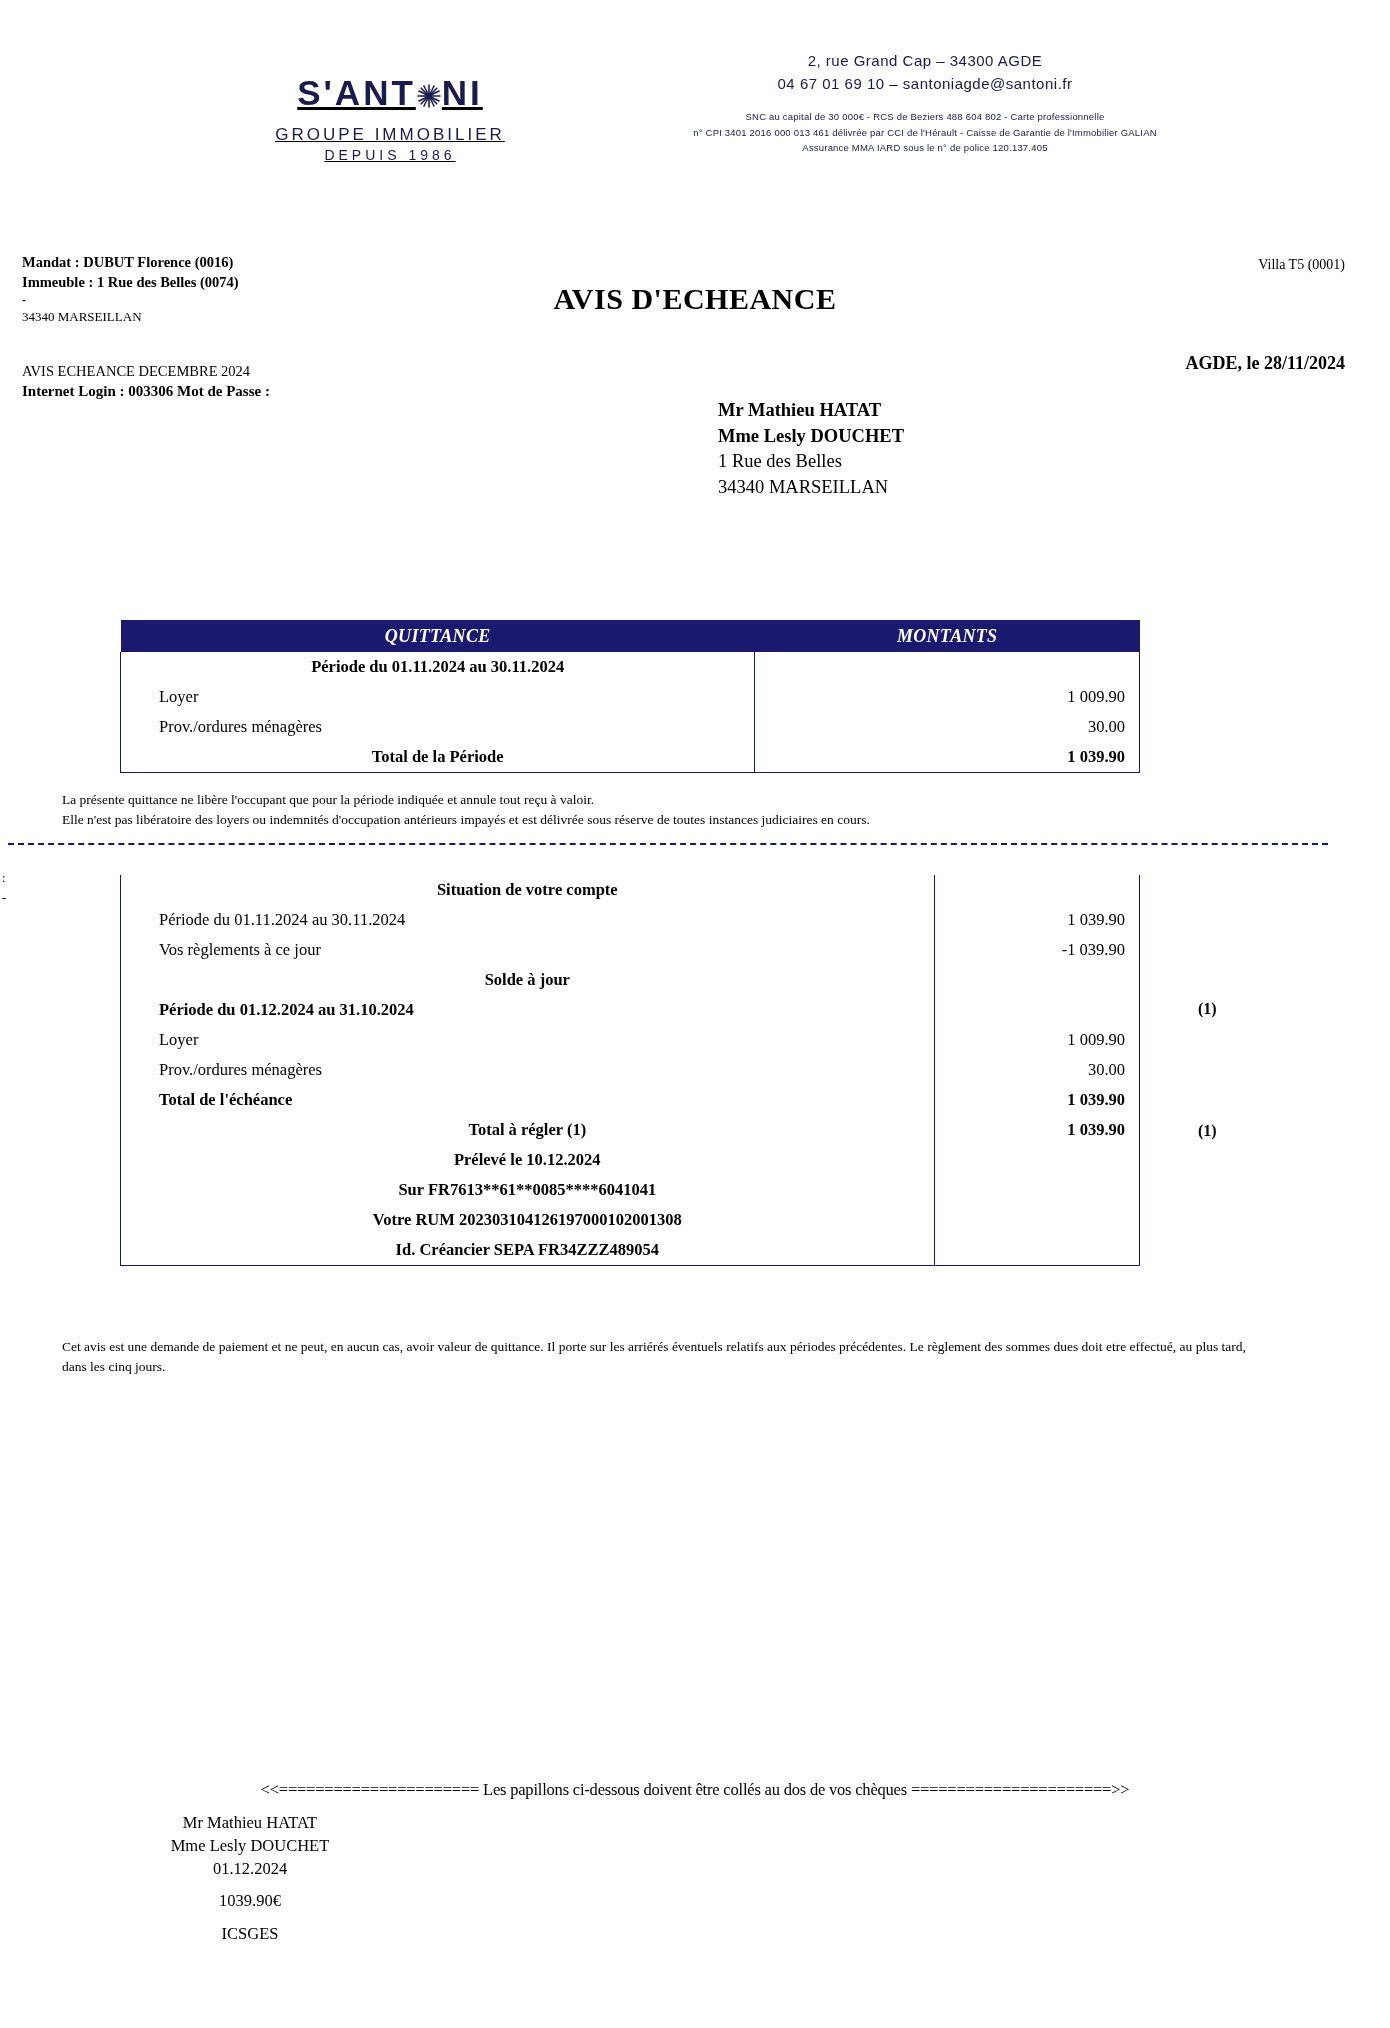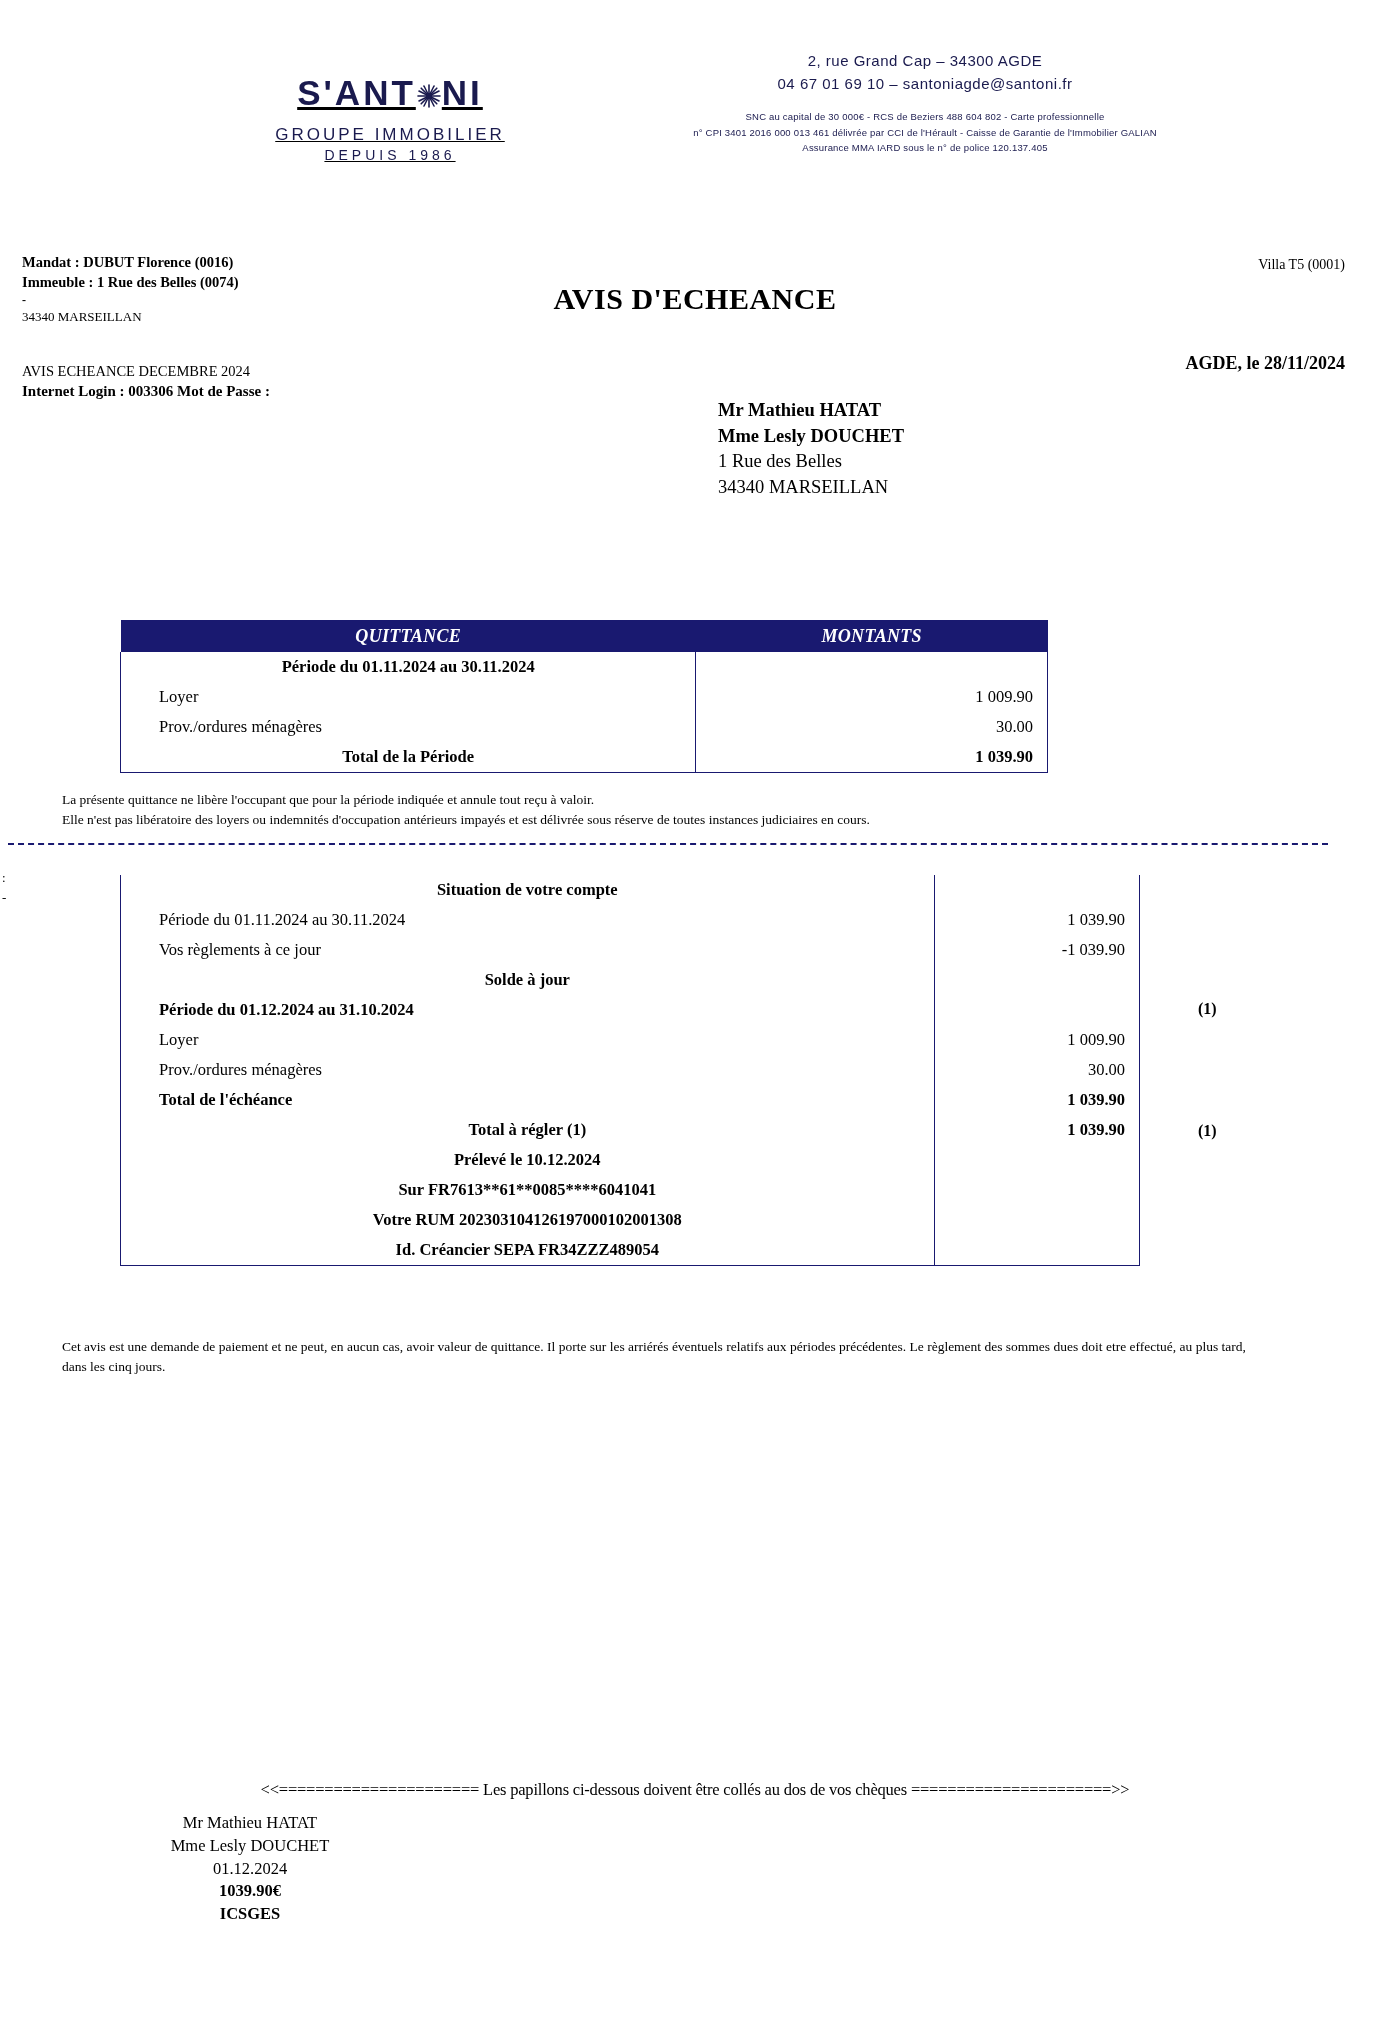--- a/index.html
+++ b/index.html
@@ -153,21 +153,21 @@
   .addressee .bold { font-weight: bold; }
 
   
   .tbl {
     position: absolute;
     border-collapse: collapse;
     font-size: 16.5px;
   }
   .tbl td, .tbl th { padding: 0; }
 
-  .tbl-quittance { left: 120px; top: 620px; width: 928px; }
+  .tbl-quittance { left: 120px; top: 620px; width: 1020px; }
   .tbl-avis { left: 120px; top: 875px; width: 1020px; }
 
   .hdr-row th {
     background: #191970;
     color: #ffffff;
     font-style: italic;
     font-weight: bold;
     font-size: 18px;
     text-align: center;
     height: 32px;
@@ -243,21 +243,21 @@
   }
   .papillon-block {
     position: absolute;
     left: 110px;
     top: 1812px;
     width: 280px;
     text-align: center;
     font-size: 16.5px;
     line-height: 1.38;
   }
-  .papillon-block .bold { font-weight: bold; }
+  .papillon-block .bold { font-weight: normal; margin-top: 10px; }
 </style>
 </head>
 <body>
 
 <div class="page">
 
   <div class="header">
 
     <div class="logo-block">
       <div class="logo-main">

